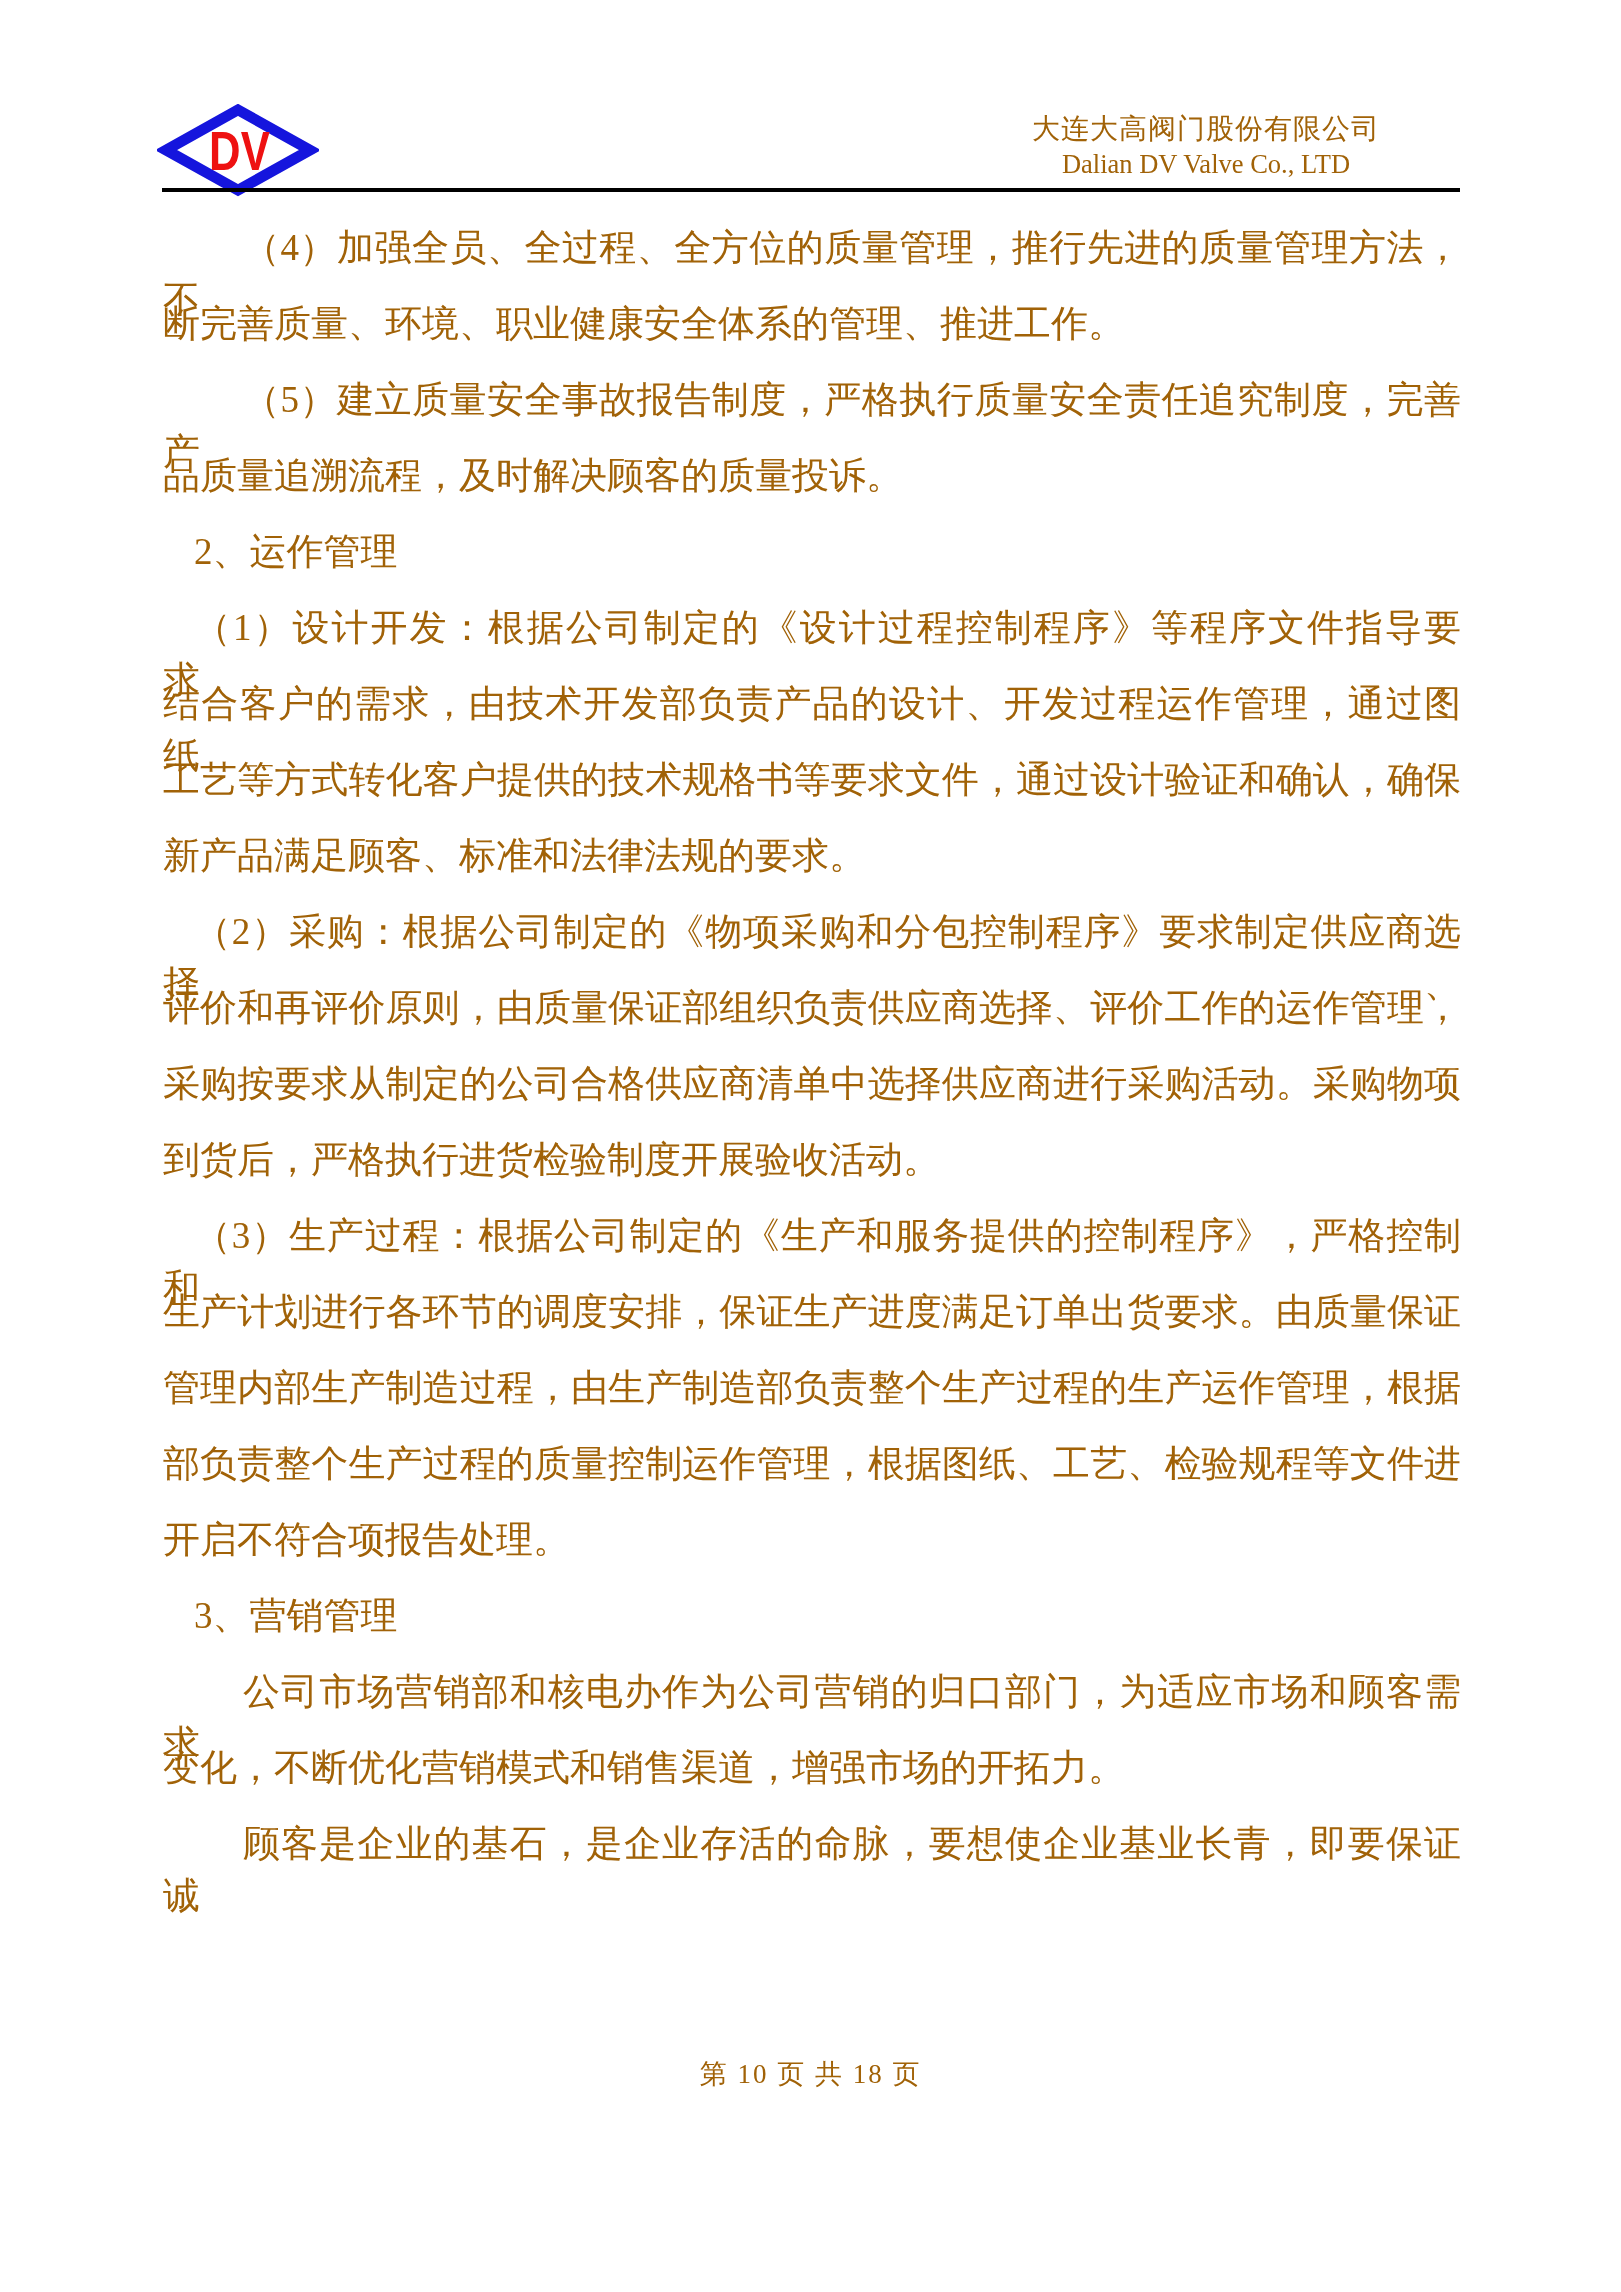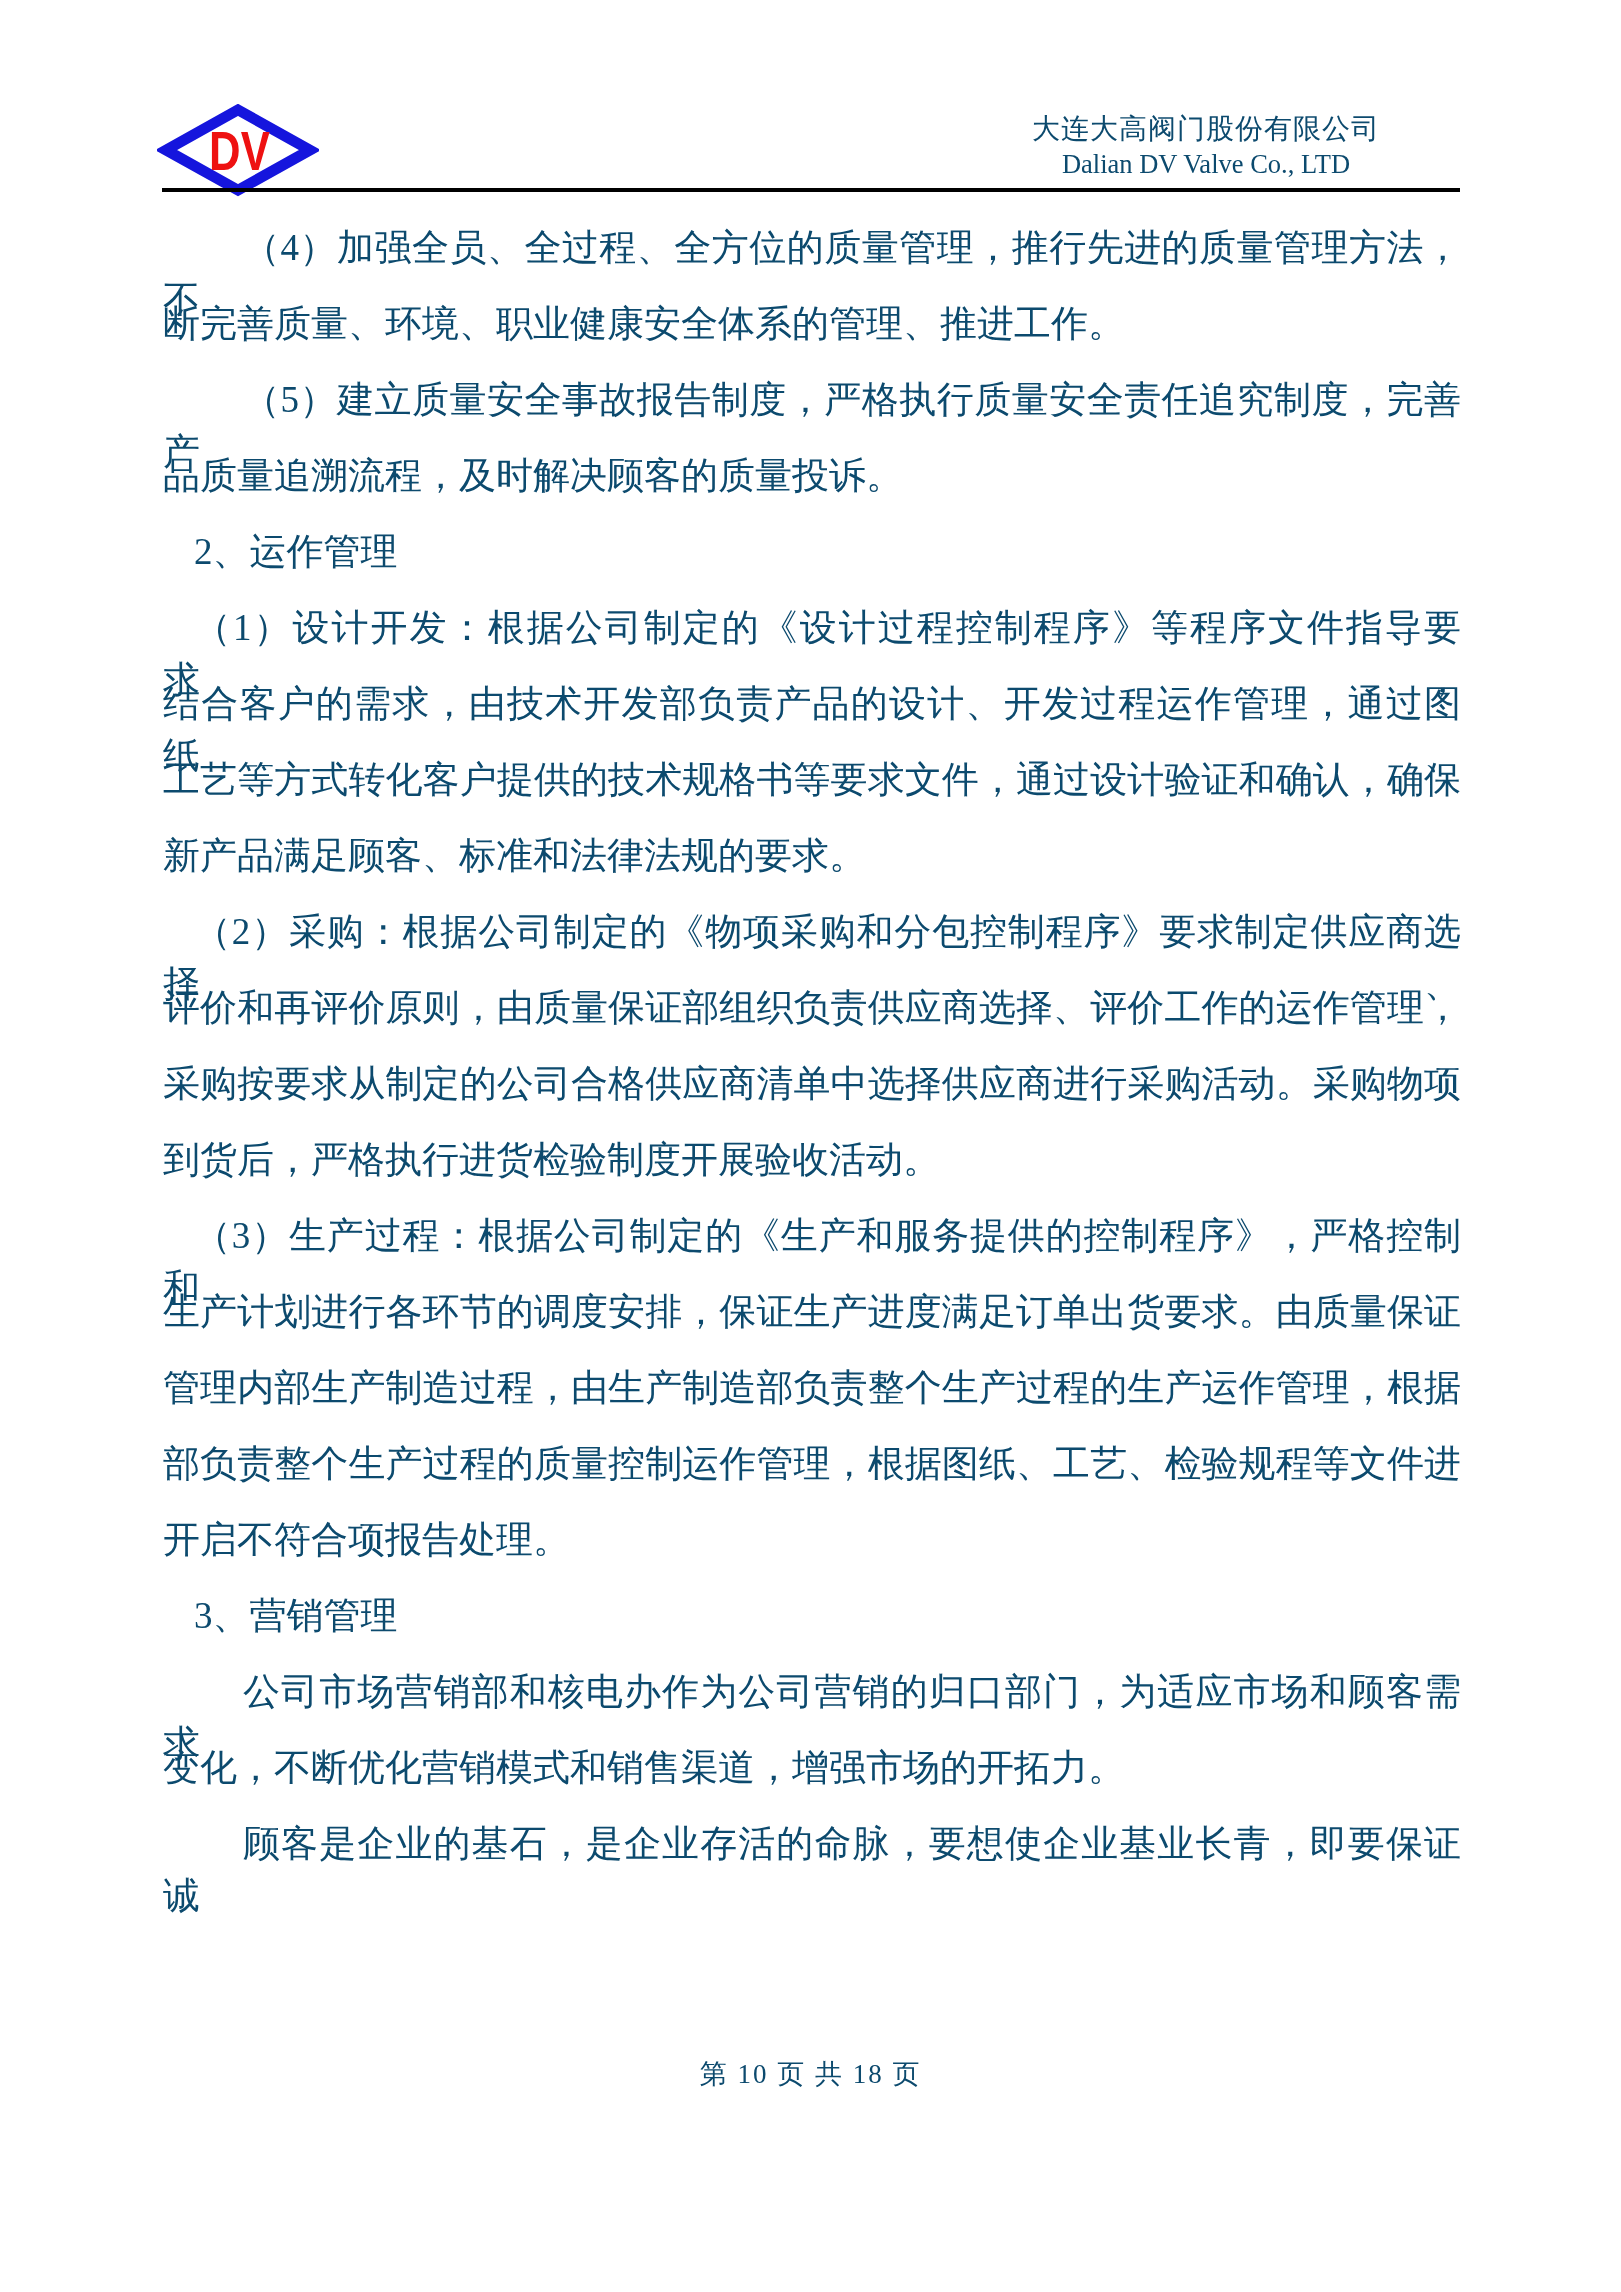--- a/index.html
+++ b/index.html
@@ -3,21 +3,21 @@
 <meta charset="utf-8">
 <style>
   html,body { margin:0; padding:0; background:#888; }
   .page {
     position: relative;
     width: 1621px;
     height: 2293px;
     margin: 0 auto;
     background: #ffffff;
     font-family: "Liberation Serif", "DejaVu Serif", serif;
-    color: #0c4a6e;
+    color: #a16207;
     overflow: hidden;
   }
 
   
   .header { position:absolute; left:0; top:0; width:1621px; height:196px; }
   .logo {
     position:absolute; left:157px; top:104px; width:162px; height:93px;
   }
   .company {
     position:absolute; left:1000px; top:110px; width:412px;

